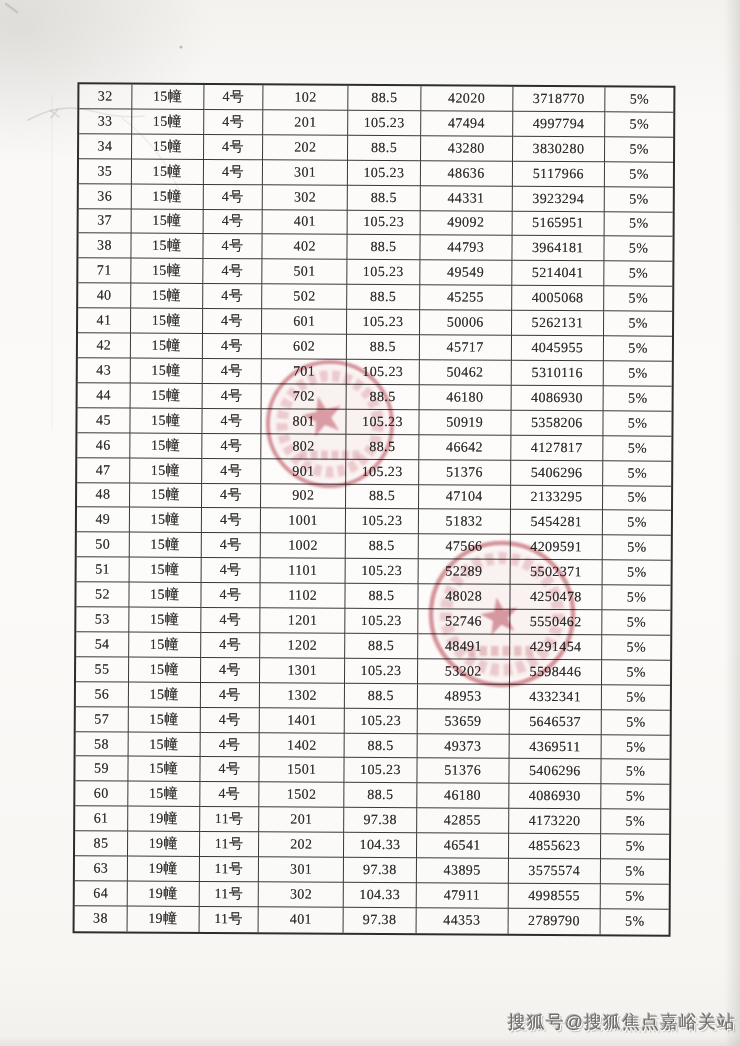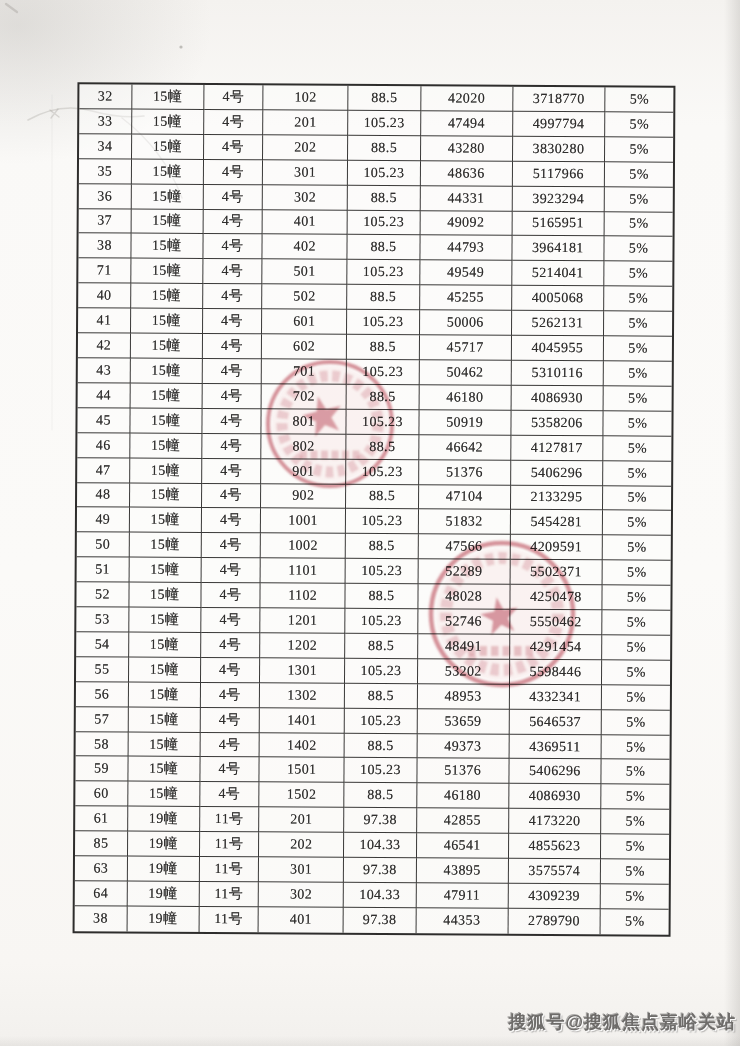--- a/index.html
+++ b/index.html
@@ -33,21 +33,21 @@
     overflow:hidden;white-space:nowrap;
   }
   .cell:last-child{border-right:none;}
   .trow:last-child .cell{border-bottom:none;}
 
   .seal{position:absolute;mix-blend-mode:multiply;opacity:0.88;filter:blur(0.4px);pointer-events:none;}
 
   .watermark{
     position:absolute;right:4px;top:1010px;width:736px;text-align:right;
     font-family:"Liberation Sans","DejaVu Sans",sans-serif;
-    font-size:18px;font-weight:bold;letter-spacing:1px;color:#6e6c6a;
+    font-size:18px;font-weight:normal;letter-spacing:1px;color:#6e6c6a;
     text-shadow:1px 1px 0 rgba(255,255,255,0.95),-1px -1px 0 rgba(40,40,40,0.35),2px 2px 1px rgba(60,60,60,0.30);
   }
 </style>
 </head>
 <body>
 
 <div class="corner-tl"></div>
 <div class="edge-right"></div>
 <div class="edge-bottom"></div>
 
@@ -383,21 +383,21 @@
       <div class="cell">3575574</div>
       <div class="cell">5%</div>
     </div>
     <div class="trow">
       <div class="cell">64</div>
       <div class="cell">19幢</div>
       <div class="cell">11号</div>
       <div class="cell">302</div>
       <div class="cell">104.33</div>
       <div class="cell">47911</div>
-      <div class="cell">4309239</div>
+      <div class="cell">4998555</div>
       <div class="cell">5%</div>
     </div>
     <div class="trow">
       <div class="cell">38</div>
       <div class="cell">19幢</div>
       <div class="cell">11号</div>
       <div class="cell">401</div>
       <div class="cell">97.38</div>
       <div class="cell">44353</div>
       <div class="cell">2789790</div>

